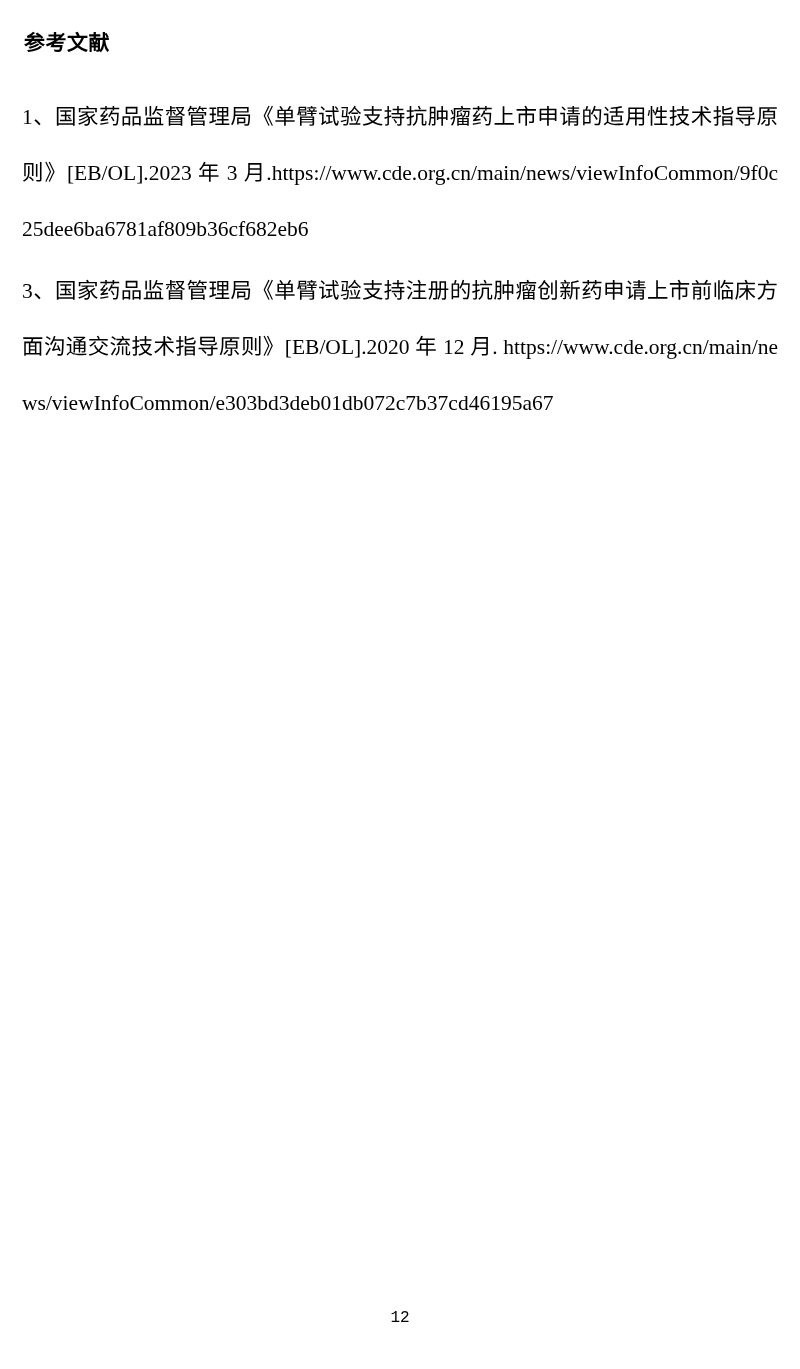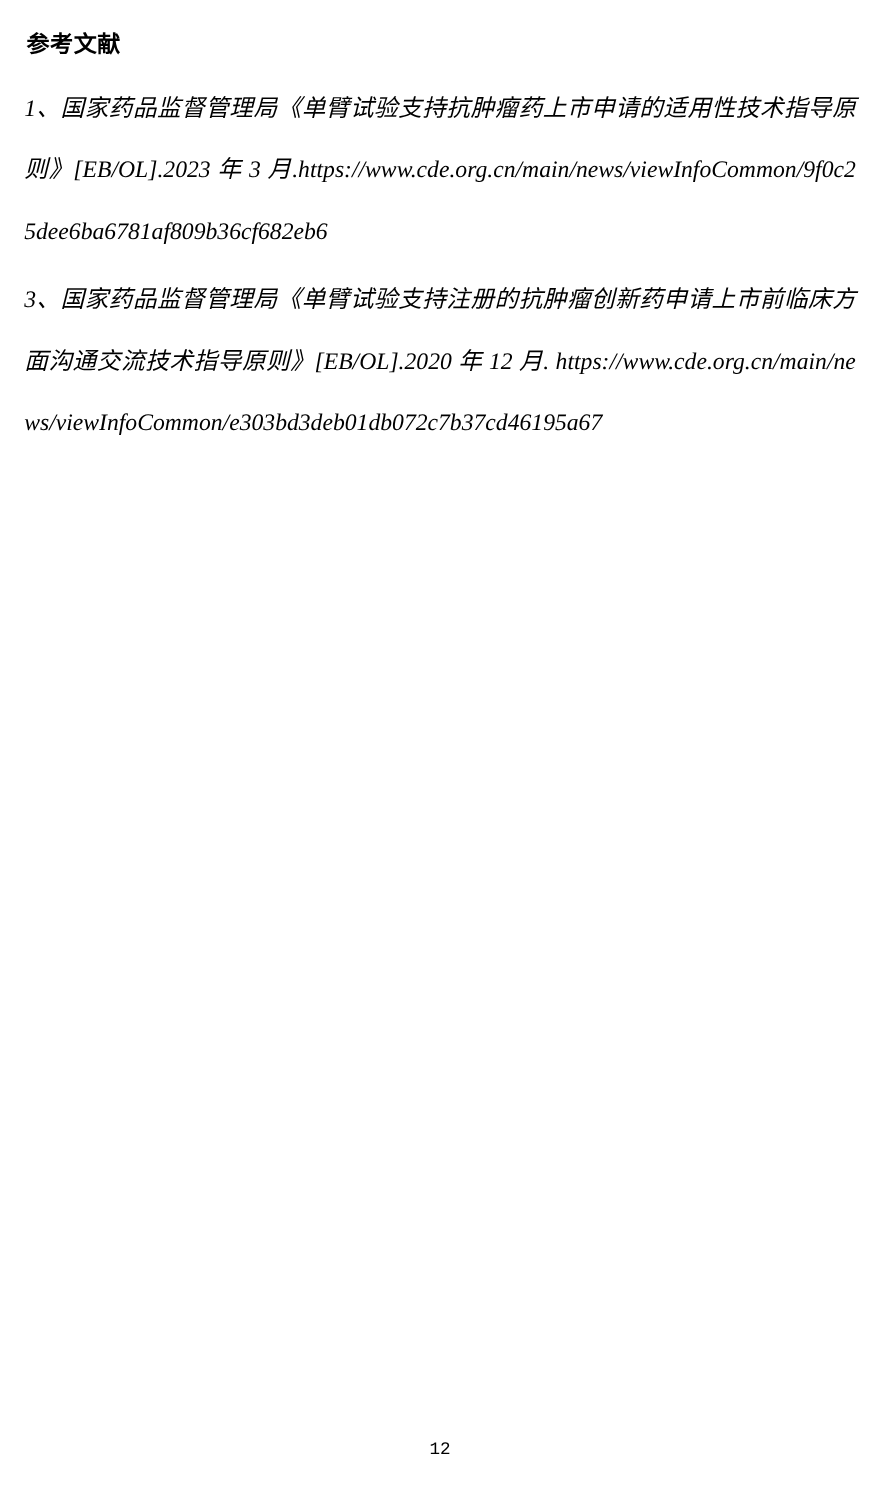--- a/index.html
+++ b/index.html
@@ -15,32 +15,31 @@
     -webkit-font-smoothing: antialiased;
   }
   .page {
     position: relative;
     width: 800px;
     min-height: 1369px;
     box-sizing: border-box;
     padding: 28px 22px 0 22px;
   }
   .doc-title {
-    font-family: Liberation Mono, monospace;
+    font-family: Liberation Sans, sans-serif;
     font-weight: bold;
     font-size: 21px;
     letter-spacing: 0.5px;
     line-height: 1.4;
-    margin: 0 0 13px 2px;
+    margin: 0 0 32px 2px;
   }
   .ref-list {
     margin: 0;
     padding: 0;
     list-style: none;
-    font-style: italic;
   }
   .ref-item {
     font-size: 21.5px;
     line-height: 56px;
     text-align: justify;
     text-justify: inter-ideograph;
     word-break: break-all;
     margin: 0 0 6px 0;
     padding: 0;
   }

